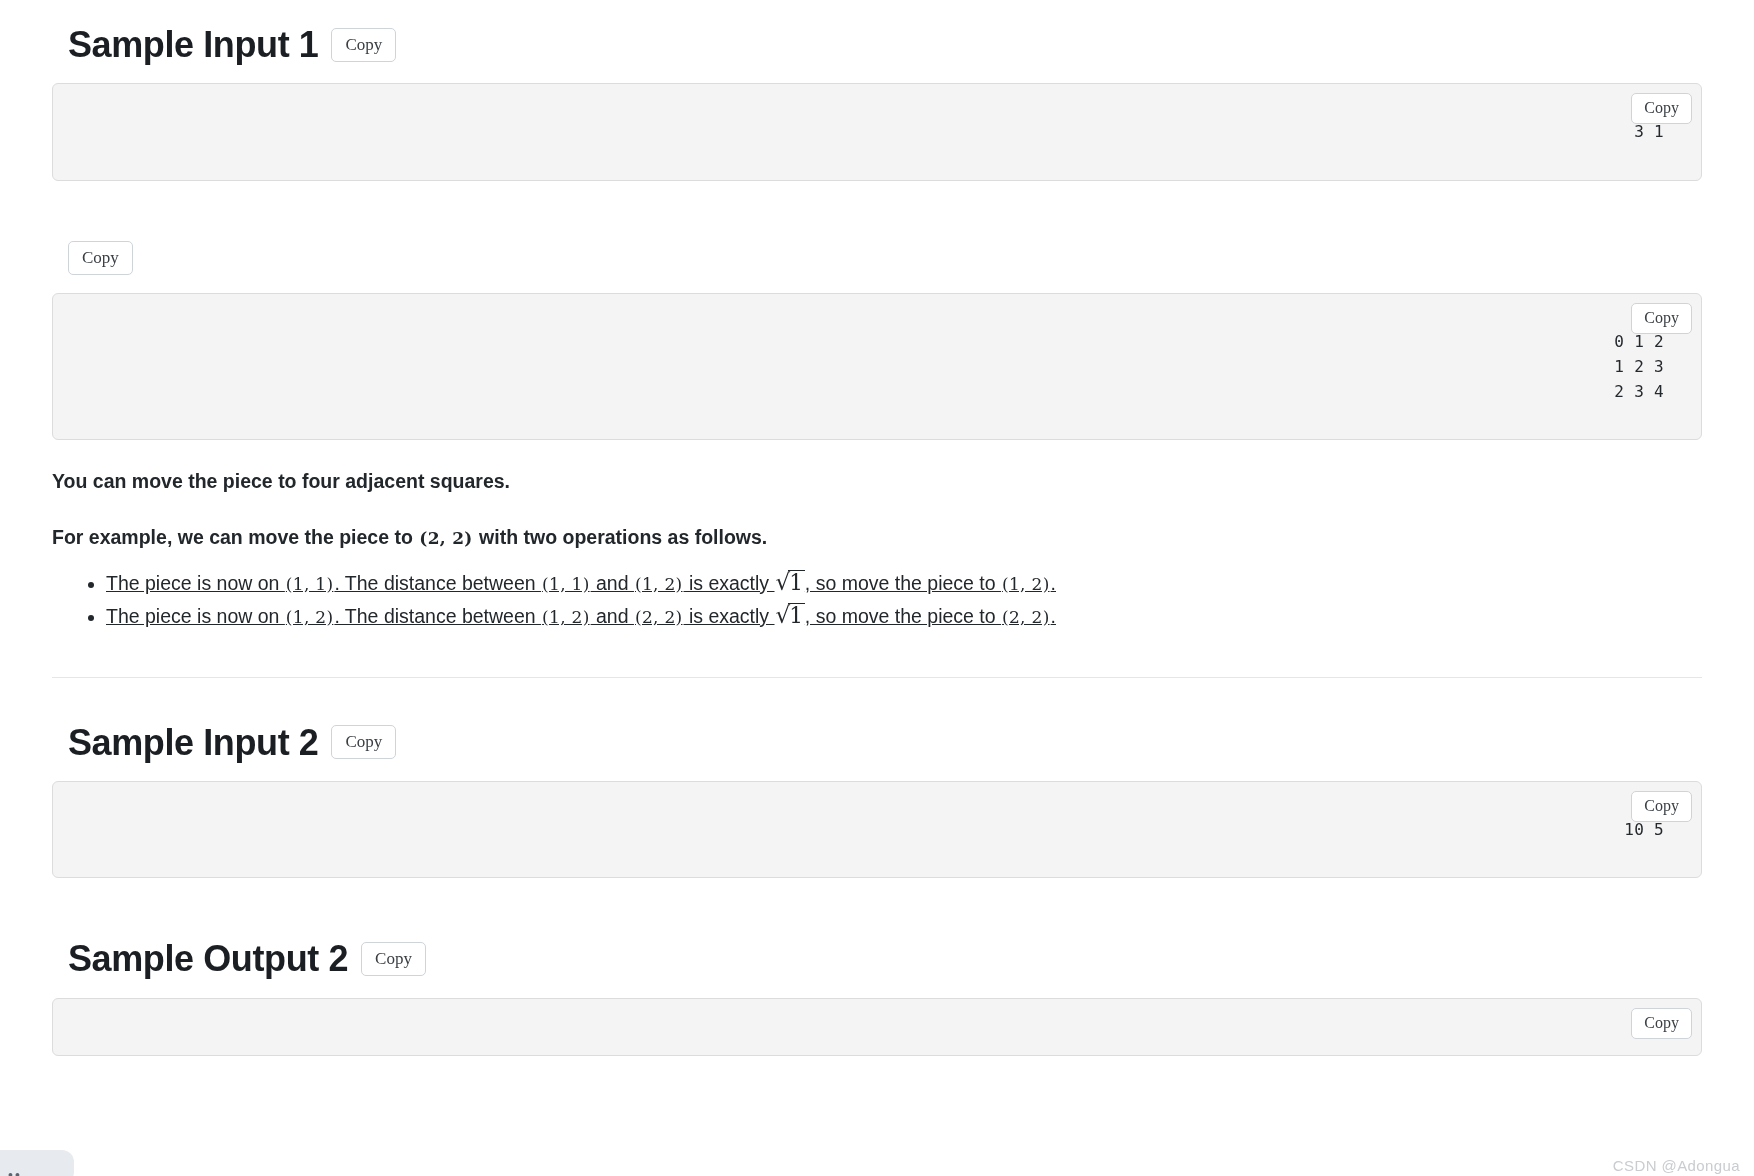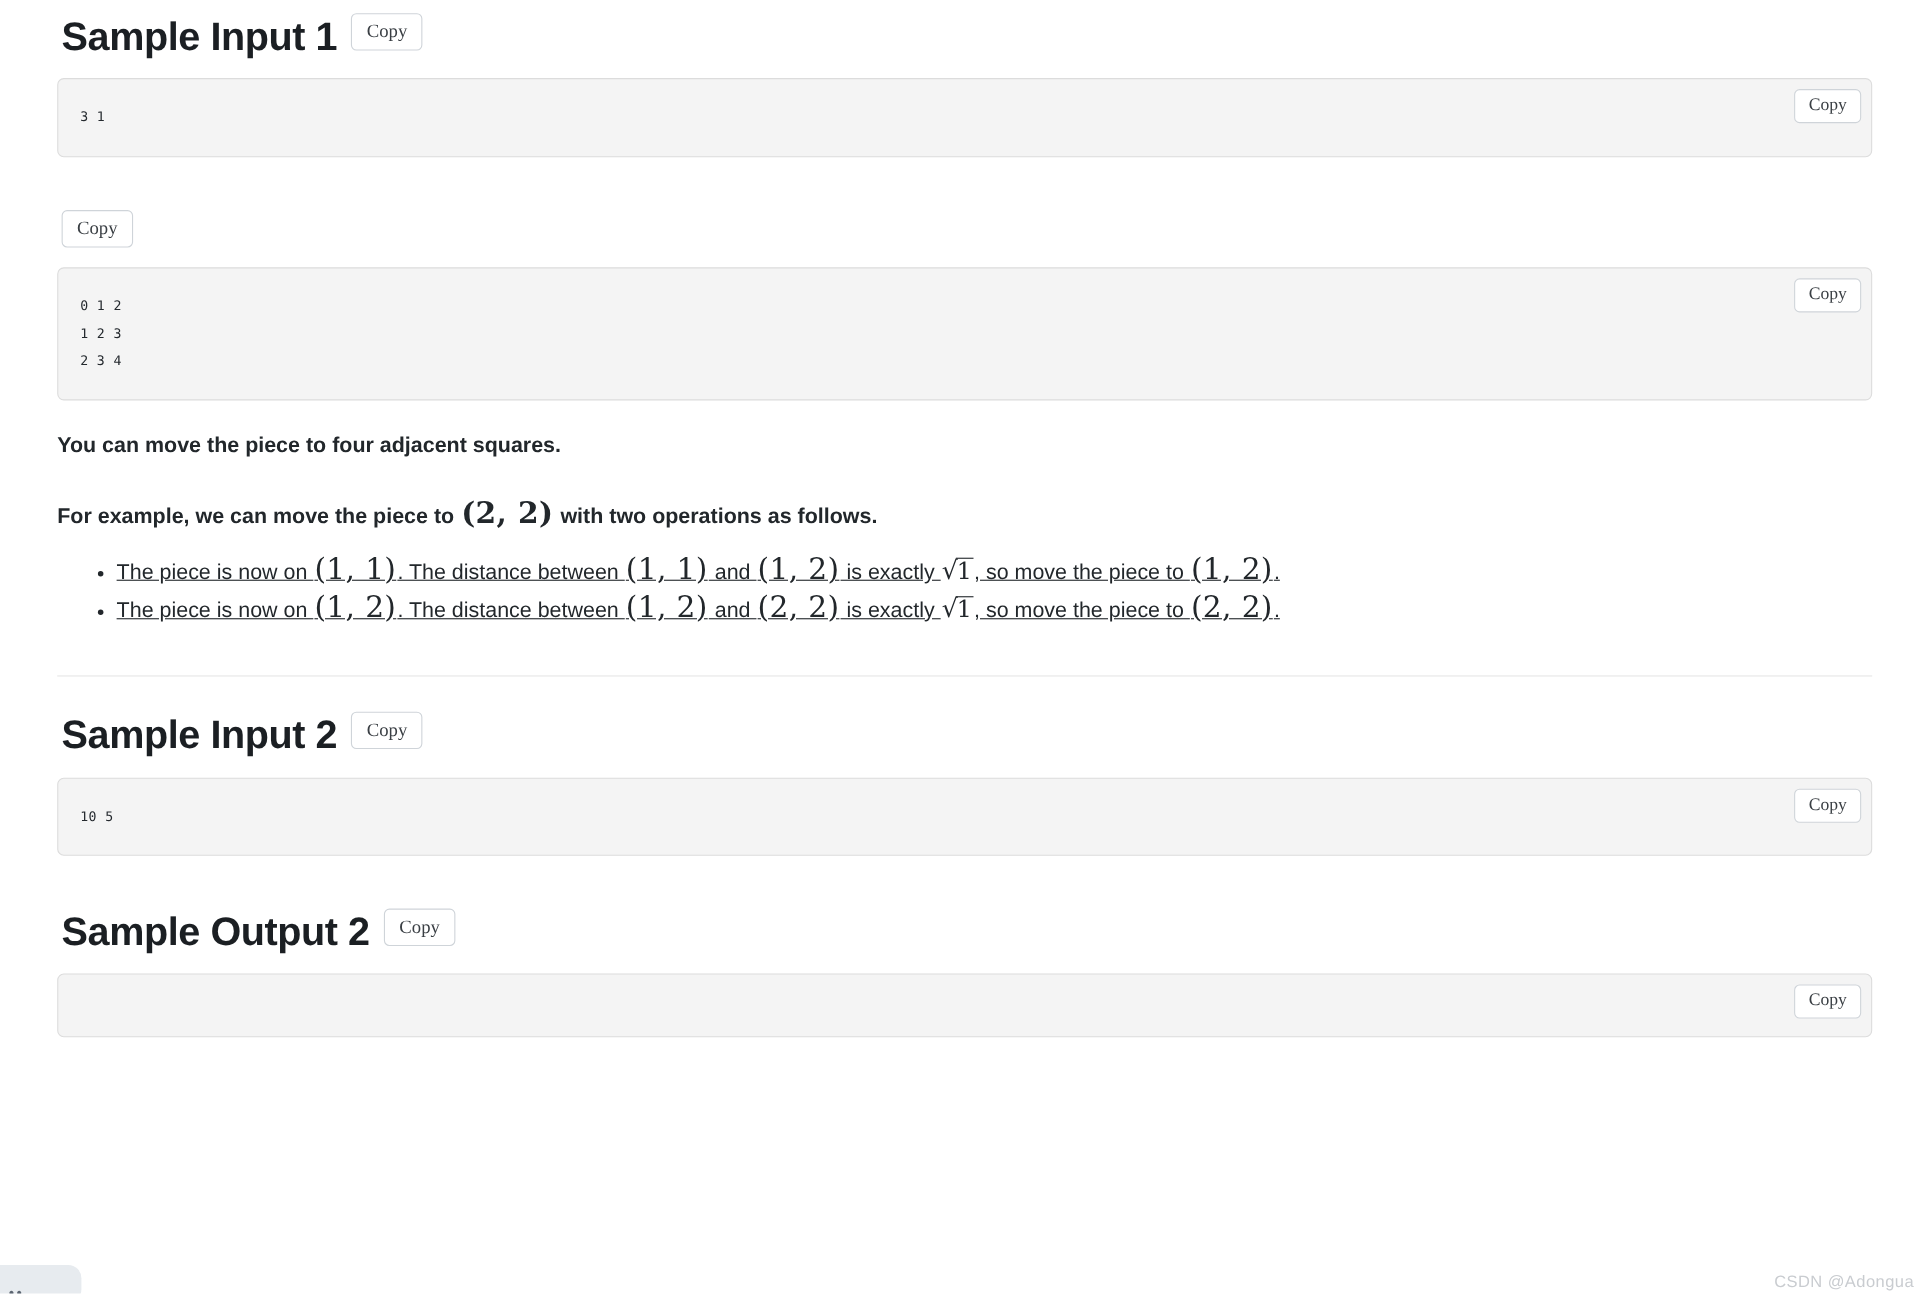--- a/index.html
+++ b/index.html
@@ -18,23 +18,23 @@
   }
 
   .page {
     padding: 0 52px;
     padding-top: 8px;
   }
 
   
   .section-head {
     display: flex;
-    align-items: flex-start;
+    align-items: center;
     gap: 13px;
-    margin: 4px;
+    margin: 16px;
     padding: 0;
   }
   .section-title {
     font-size: 36px;
     font-weight: 700;
     letter-spacing: -0.4px;
     line-height: 1.15;
     color: #1b1f23;
     white-space: nowrap;
   }
@@ -55,27 +55,28 @@
   .code-wrap {
     position: relative;
     background: #f4f4f4;
     border: 1px solid #dcdcdc;
     border-radius: 6px;
     margin-top: 18px;
     padding: 20px 22px 20px 18px;
     min-height: 58px;
   }
   .code-wrap pre {
-    margin: 2px;
+    margin: 15px;
     font-family: "DejaVu Sans Mono", "Liberation Mono", monospace;
-    font-size: 12px;
+    font-size: 16px;
     line-height: 25.2px;
     color: #24292e;
     white-space: pre;
     letter-spacing: 0.3px;
+    text-align: right;
   }
   .code-copy {
     position: absolute;
     top: 9px;
     right: 9px;
     font-family: "Liberation Serif", serif;
     font-size: 16px;
     color: #3a3f44;
     background: #ffffff;
     border: 1px solid #cfd4d9;
@@ -103,21 +104,21 @@
     line-height: 31.5px;
     color: #22272b;
     margin: 0;
     text-decoration: underline;
   }
   ul.prose-list li::marker { font-size: 19px; }
 
   
   .math {
     font-family: "DejaVu Serif", "Liberation Serif", serif;
-    font-size: 27px;
+    font-size: 17px;
     letter-spacing: 0.3px;
     color: #22272b;
     white-space: nowrap;
     padding: 0 1px;
   }
   .sqrt {
     font-family: "DejaVu Serif", "Liberation Serif", serif;
     font-size: 21.5px;
     white-space: nowrap;
     display: inline-block;

